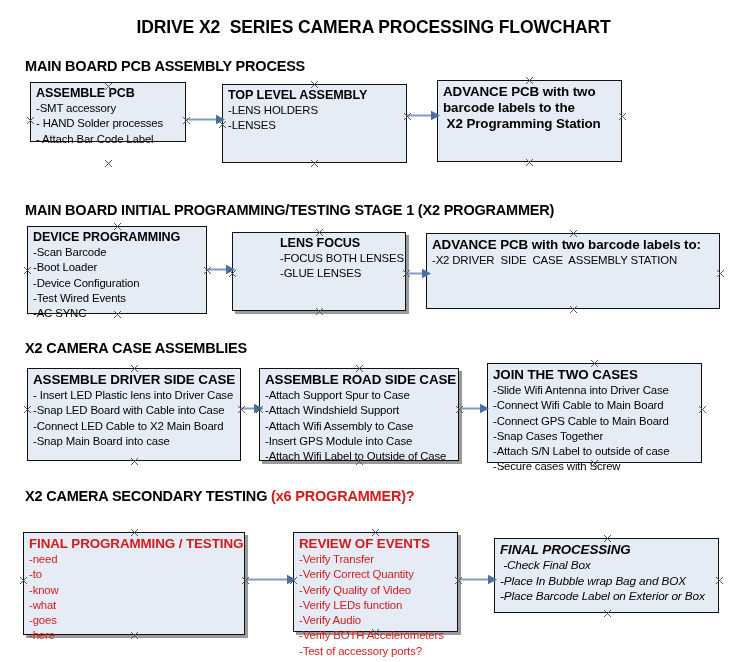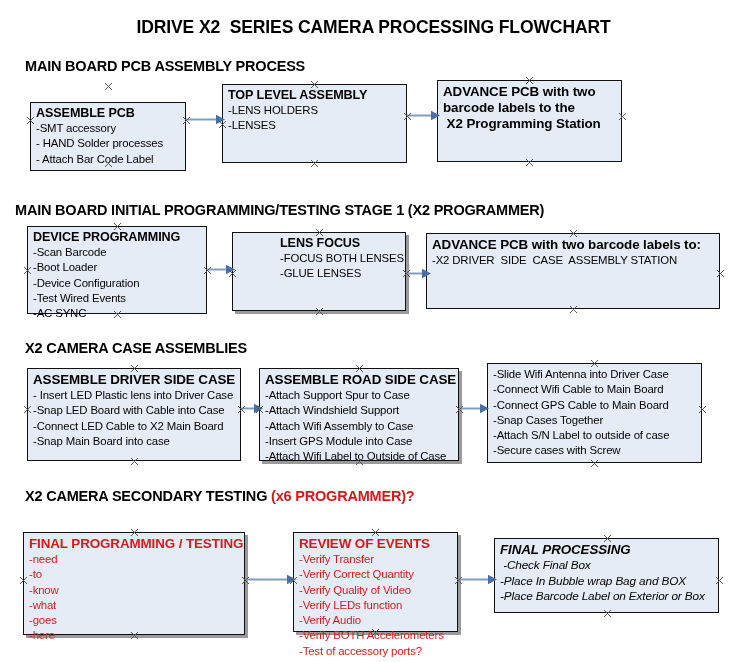--- a/index.html
+++ b/index.html
@@ -111,40 +111,40 @@
 </style>
 </head>
 <body>
 
 <div class="canvas">
 
   <div id="chart-title">IDRIVE X2  SERIES CAMERA PROCESSING FLOWCHART</div>
 
   <div class="section-heading" style="left:25px; top:58px;">MAIN BOARD PCB ASSEMBLY PROCESS</div>
 
-  <div class="node" style="left:30px; top:102px; width:156px; height:69px;">
+  <div class="node" style="left:30px; top:82px; width:156px; height:60px;">
     <div class="node-title">ASSEMBLE PCB</div>
     <div class="node-line">-SMT accessory</div>
     <div class="node-line">- HAND Solder processes</div>
     <div class="node-line">- Attach Bar Code Label</div>
   </div>
 
   <div class="node" style="left:222px; top:84px; width:185px; height:79px;">
     <div class="node-title">TOP LEVEL ASSEMBLY</div>
     <div class="node-line">-LENS HOLDERS</div>
     <div class="node-line">-LENSES</div>
   </div>
 
   <div class="node big-title big-body" style="left:437px; top:80px; width:185px; height:82px;">
     <div class="node-title">ADVANCE PCB with two</div>
     <div class="node-title">barcode labels to the</div>
     <div class="node-title"> X2 Programming Station</div>
   </div>
 
-  <div class="section-heading" style="left:15px; top:202px;">MAIN BOARD INITIAL PROGRAMMING/TESTING STAGE 1 (X2 PROGRAMMER)</div>
+  <div class="section-heading" style="left:25px; top:202px;">MAIN BOARD INITIAL PROGRAMMING/TESTING STAGE 1 (X2 PROGRAMMER)</div>
 
   <div class="node" style="left:27px; top:226px; width:180px; height:88px;">
     <div class="node-title">DEVICE PROGRAMMING</div>
     <div class="node-line">-Scan Barcode</div>
     <div class="node-line">-Boot Loader</div>
     <div class="node-line">-Device Configuration</div>
     <div class="node-line">-Test Wired Events</div>
     <div class="node-line">-AC SYNC</div>
   </div>
 
@@ -172,20 +172,21 @@
   <div class="node big-title shadowed" style="left:259px; top:368px; width:200px; height:93px;">
     <div class="node-title">ASSEMBLE ROAD SIDE CASE</div>
     <div class="node-line">-Attach Support Spur to Case</div>
     <div class="node-line">-Attach Windshield Support</div>
     <div class="node-line">-Attach Wifi Assembly to Case</div>
     <div class="node-line">-Insert GPS Module into Case</div>
     <div class="node-line">-Attach Wifi Label to Outside of Case</div>
   </div>
 
   <div class="node big-title" style="left:487px; top:363px; width:215px; height:100px;">
+    <div class="node-title">JOIN THE TWO CASES</div>
     <div class="node-line">-Slide Wifi Antenna into Driver Case</div>
     <div class="node-line">-Connect Wifi Cable to Main Board</div>
     <div class="node-line">-Connect GPS Cable to Main Board</div>
     <div class="node-line">-Snap Cases Together</div>
     <div class="node-line">-Attach S/N Label to outside of case</div>
     <div class="node-line">-Secure cases with Screw</div>
   </div>
 
   <div class="section-heading" style="left:25px; top:488px;"><span>X2 CAMERA SECONDARY TESTING </span><span class="accent">(x6 PROGRAMMER)?</span></div>
 

